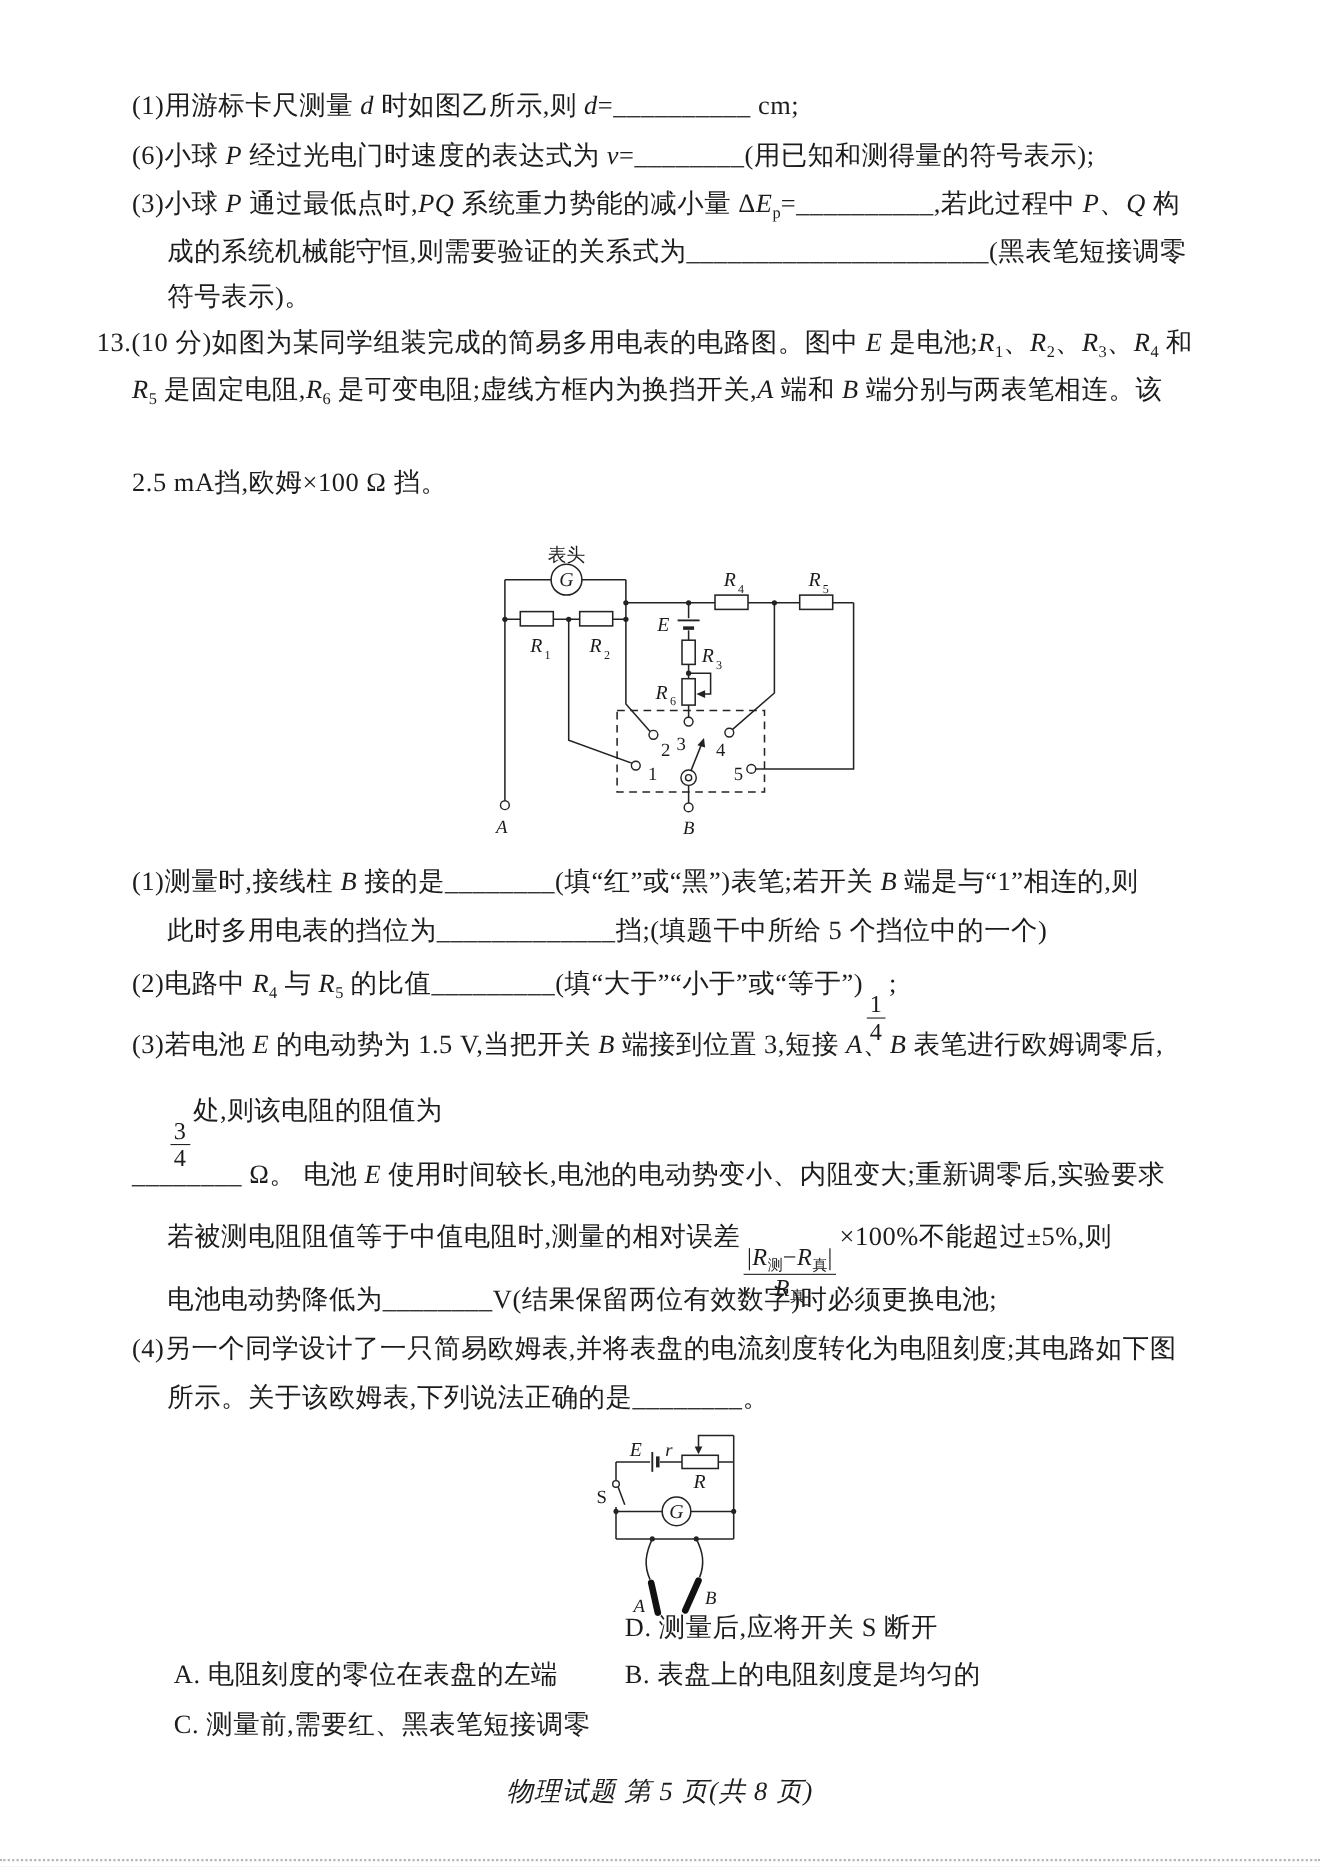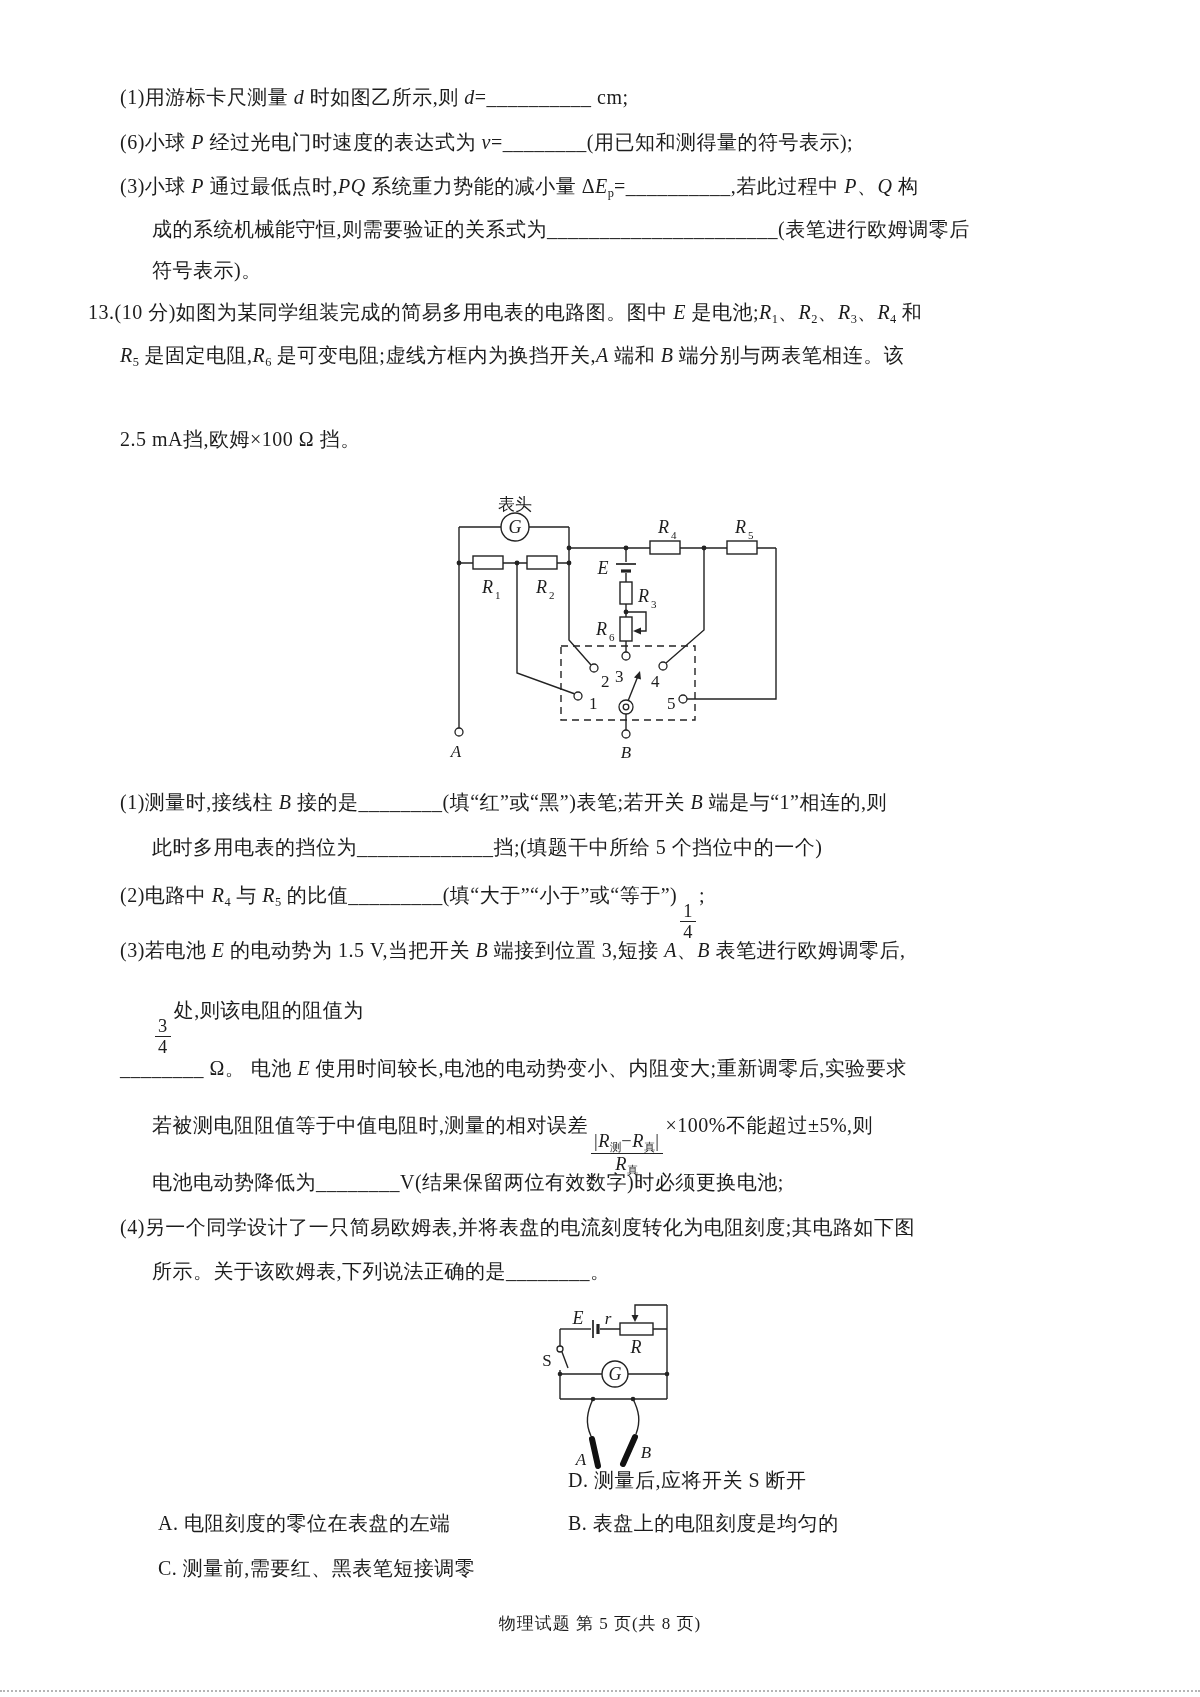--- a/index.html
+++ b/index.html
@@ -1,25 +1,25 @@
 <!DOCTYPE html>
 <html><head>
 <meta charset="utf-8">
 <style>
   html,body{margin:0;padding:0;background:#e8e8e8;}
   .page{position:relative;width:1200px;height:1697px;background:#ffffff;overflow:hidden;
         font-family:"Liberation Serif","DejaVu Serif",serif;color:#1c1c1c;}
-  .ln{position:absolute;white-space:nowrap;font-size:20px;line-height:26px;letter-spacing:0.5px;}
+  .ln{position:absolute;white-space:nowrap;font-size:24px;line-height:26px;letter-spacing:0.5px;}
   .i{font-style:italic;}
   .sub{font-size:0.62em;vertical-align:-0.35em;letter-spacing:0;}
   .frac{display:inline-flex;flex-direction:column;align-items:center;vertical-align:-0.8em;
         line-height:1.12;margin:0 3px;text-align:center;font-size:0.92em;}
   .fn{display:block;border-bottom:1.5px solid #222;padding:0 3px;}
   .fd{display:block;padding:0 3px;}
-  .footer{position:absolute;width:100%;text-align:center;font-size:17px;letter-spacing:1px;}
+  .footer{position:absolute;width:100%;text-align:center;font-size:24px;letter-spacing:1px;font-style:italic;}
   .perf{position:absolute;left:0;width:1200px;border-top:2px dotted #b5b5b5;}
   svg{position:absolute;overflow:visible;}
   svg .wire{stroke:#232323;stroke-width:1.4;fill:none;}
   svg .thick{stroke:#232323;stroke-width:3.2;fill:none;}
   svg .box{stroke:#232323;stroke-width:1.4;fill:#ffffff;}
   svg .dash{stroke:#232323;stroke-width:1.4;fill:none;stroke-dasharray:7 5;}
   svg .dot{fill:#232323;stroke:none;}
   svg .oc{fill:#ffffff;stroke:#232323;stroke-width:1.3;}
   svg .arr{fill:#232323;stroke:none;}
   svg .probe{stroke:#111;stroke-width:6;stroke-linecap:round;fill:none;}
@@ -31,21 +31,21 @@
   svg .num{font-size:17px;font-style:normal;}
 </style>
 </head>
 <body>
 
 <div class="page">
 
   <div class="ln" style="top:84px;left:120px"><span>(1)用游标卡尺测量 </span><span class="i">d</span><span> 时如图乙所示,则 </span><span class="i">d</span><span>=</span><span>__________</span><span> cm;</span></div>
   <div class="ln" style="top:129px;left:120px"><span>(6)小球 </span><span class="i">P</span><span> 经过光电门时速度的表达式为 </span><span class="i">v</span><span>=</span><span>________</span><span>(用已知和测得量的符号表示);</span></div>
   <div class="ln" style="top:173px;left:120px"><span>(3)小球 </span><span class="i">P</span><span> 通过最低点时,</span><span class="i">PQ</span><span> 系统重力势能的减小量 Δ</span><span class="i">E</span><span class="sub">p</span><span>=</span><span>__________</span><span>,若此过程中 </span><span class="i">P</span><span>、</span><span class="i">Q</span><span> 构</span></div>
-  <div class="ln" style="top:216px;left:152px"><span>成的系统机械能守恒,则需要验证的关系式为</span><span>______________________</span><span>(表笔进行欧姆调零后</span></div>
+  <div class="ln" style="top:216px;left:152px"><span>成的系统机械能守恒,则需要验证的关系式为</span><span>______________________</span><span>(黑表笔短接调零</span></div>
   <div class="ln" style="top:257px;left:152px"><span>符号表示)。</span></div>
 
   <div class="ln" style="top:299px;left:88px"><span>13.(10 分)如图为某同学组装完成的简易多用电表的电路图。图中 </span><span class="i">E</span><span> 是电池;</span><span class="i">R</span><span class="sub">1</span><span>、</span><span class="i">R</span><span class="sub">2</span><span>、</span><span class="i">R</span><span class="sub">3</span><span>、</span><span class="i">R</span><span class="sub">4</span><span> 和</span></div>
   <div class="ln" style="top:342px;left:120px"><span class="i">R</span><span class="sub">5</span><span> 是固定电阻,</span><span class="i">R</span><span class="sub">6</span><span> 是可变电阻;虚线方框内为换挡开关,</span><span class="i">A</span><span> 端和 </span><span class="i">B</span><span> 端分别与两表笔相连。该</span></div>
   <div class="ln" style="top:426px;left:120px"><span>2.5 mA挡,欧姆×100 Ω 挡。</span></div>
 
   <svg style="left:400px;top:450px" width="420" height="320" viewBox="0 0 420 320">
 
     <text x="115" y="60" text-anchor="middle" class="cjk">表头</text>
     <path class="wire" d="M59,77 H101 M129,77 H169"></path>

